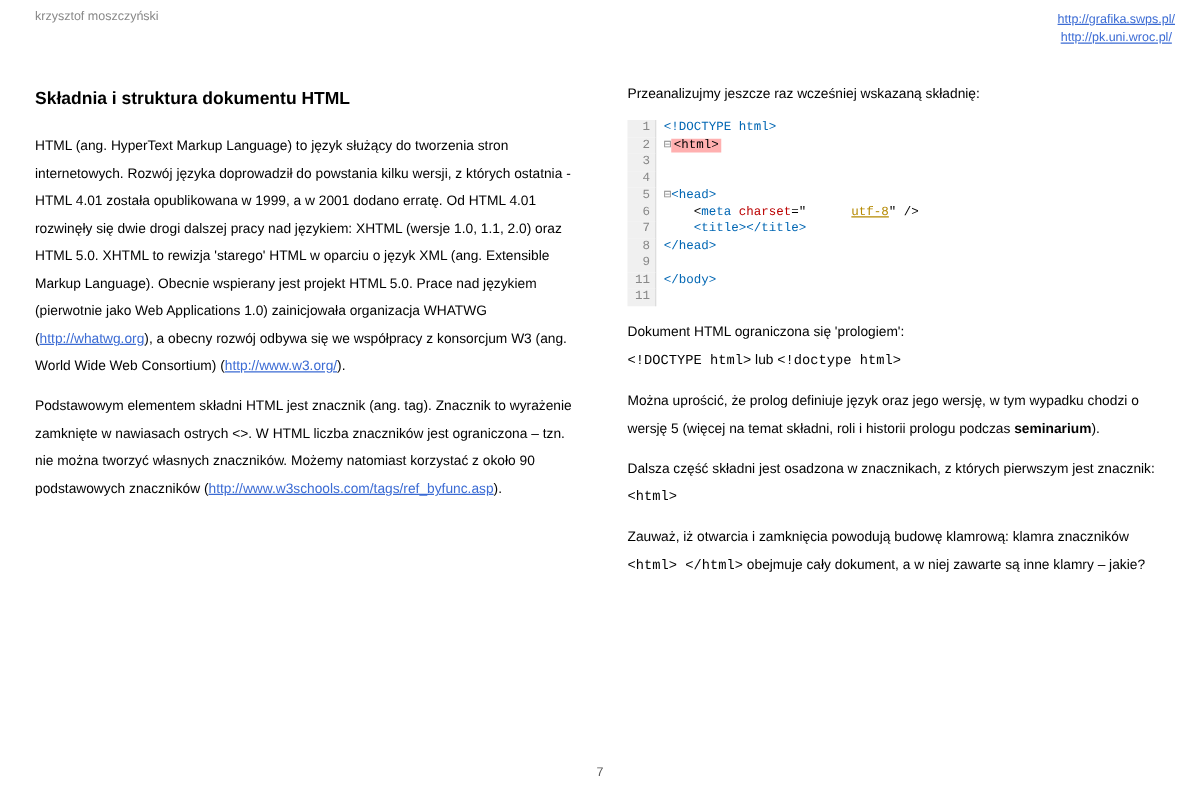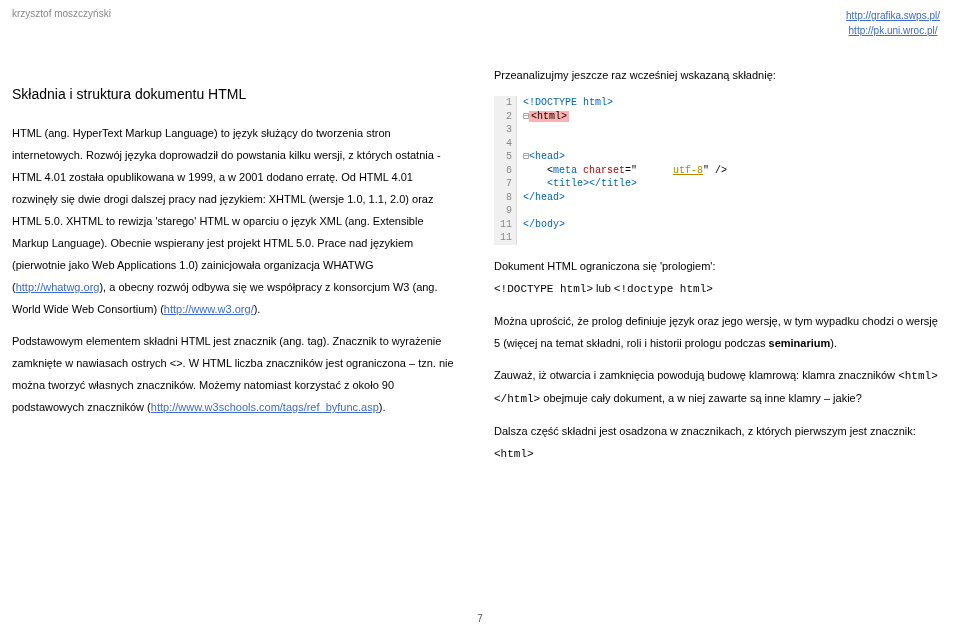--- a/index.html
+++ b/index.html
@@ -6,43 +6,43 @@
     margin: 0;
     padding: 0;
     font-family: Arial, Helvetica, sans-serif;
     background: #fff;
     width: 960px;
     height: 630px;
     overflow: hidden;
     color: #000;
   }
   .page {
-    padding: 8px 20px 0 12px;
+    padding: 8px 20px 0 28px;
     box-sizing: border-box;
   }
   .header-row {
     display: flex;
     justify-content: space-between;
     font-size: 10px;
     color: #888;
     margin-bottom: 4px;
   }
   .header-left { }
   .header-right { text-align: center; line-height: 1.5; }
   .header-right a { color: #3b6bd4; text-decoration: underline; }
   .cols {
     display: flex;
     gap: 36px;
     margin-top: 26px;
   }
   .col { flex: 1; font-size: 11px; line-height: 2; }
   h2 {
     font-size: 14px;
-    font-weight: normal;
-    margin: 16px 0 14px 0;
+    font-weight: bold;
+    margin: 0 0 14px 0;
   }
   .col p { margin: 0 0 10px 0; }
   a.link { color: #3b6bd4; text-decoration: underline; }
   .code-img {
     border: 0;
     font-family: "Courier New", monospace;
     font-size: 10px;
     line-height: 1.35;
     margin: 4px 0 10px 0;
     background: #fff;
@@ -149,24 +149,24 @@
       </div>
 
       <p>
         <span>Dokument HTML ograniczona się 'prologiem':</span><br>
         <span class="mono">&lt;!DOCTYPE html&gt;</span><span> lub </span><span class="mono">&lt;!doctype html&gt;</span>
       </p>
       <p>
         <span>Można uprościć, że prolog definiuje język oraz jego wersję, w tym wypadku chodzi o wersję 5 (więcej na temat składni, roli i historii prologu podczas </span><b>seminarium</b><span>).</span>
       </p>
       <p>
-        <span>Zauważ, iż otwarcia i zamknięcia powodują budowę klamrową: klamra znaczników </span><span class="mono">&lt;html&gt; &lt;/html&gt;</span><span> obejmuje cały dokument, a w niej zawarte są inne klamry – jakie?</span>
+        <span>Dalsza część składni jest osadzona w znacznikach, z których pierwszym jest znacznik:</span><br>
+        <span class="mono">&lt;html&gt;</span>
       </p>
       <p>
-        <span>Dalsza część składni jest osadzona w znacznikach, z których pierwszym jest znacznik:</span><br>
-        <span class="mono">&lt;html&gt;</span>
+        <span>Zauważ, iż otwarcia i zamknięcia powodują budowę klamrową: klamra znaczników </span><span class="mono">&lt;html&gt; &lt;/html&gt;</span><span> obejmuje cały dokument, a w niej zawarte są inne klamry – jakie?</span>
       </p>
     </div>
 
   </div>
 
   <div class="pagenum">7</div>
 </div>
 
 </body></html>

